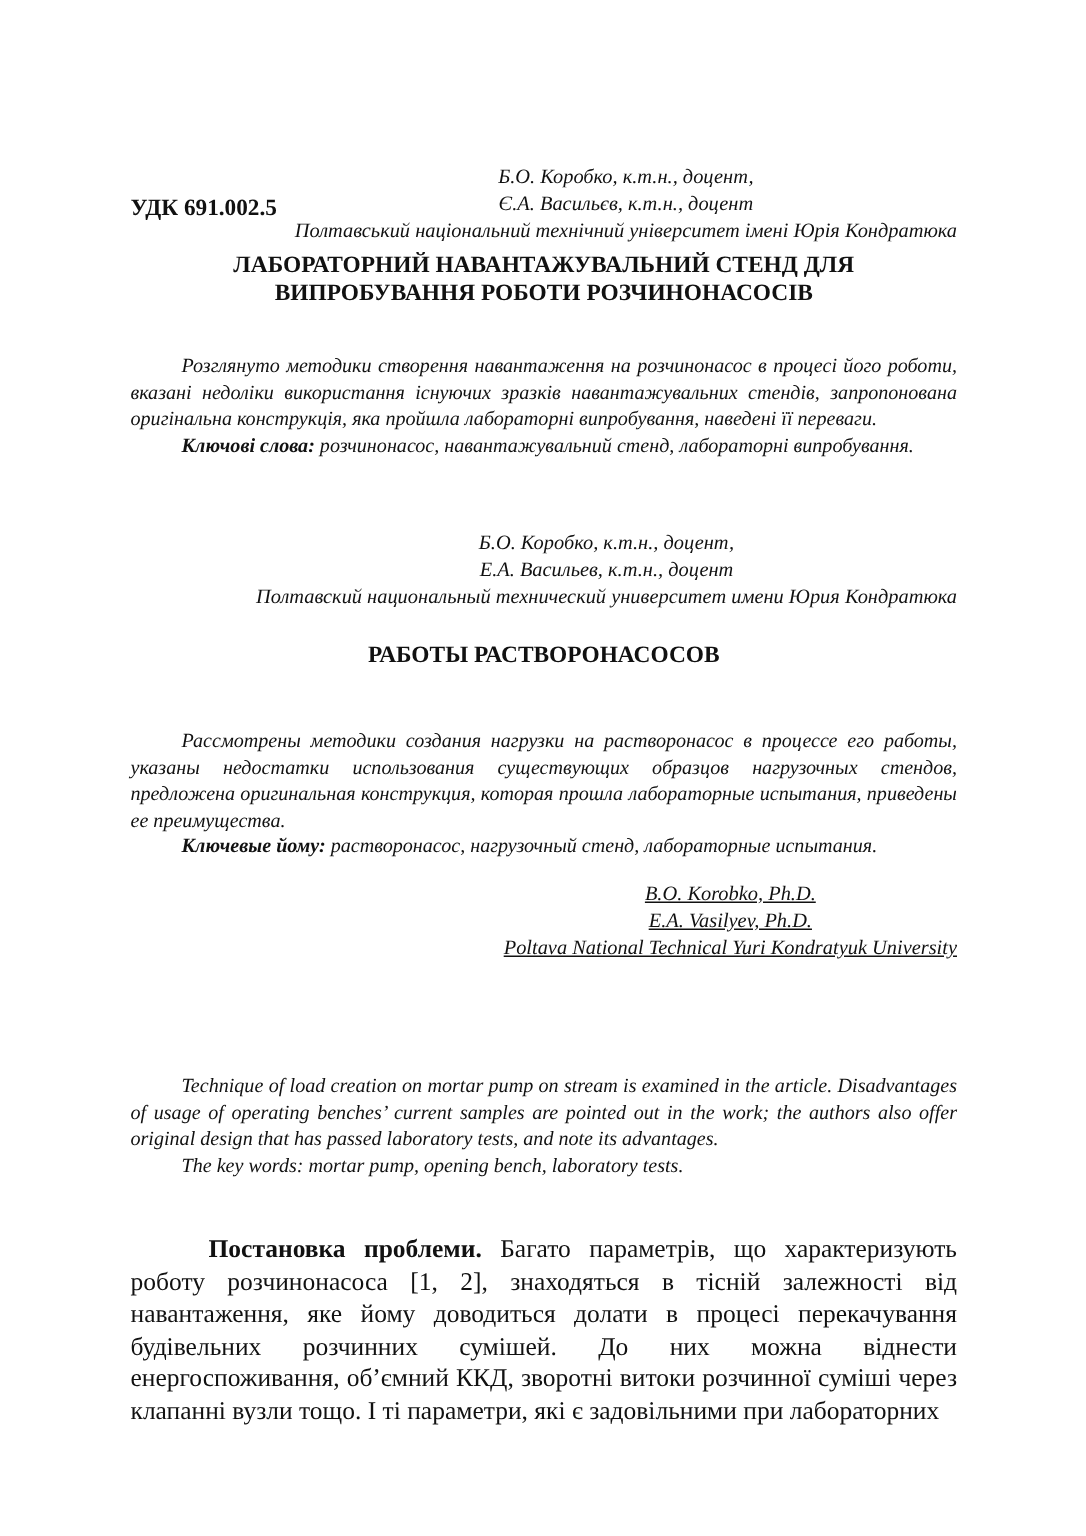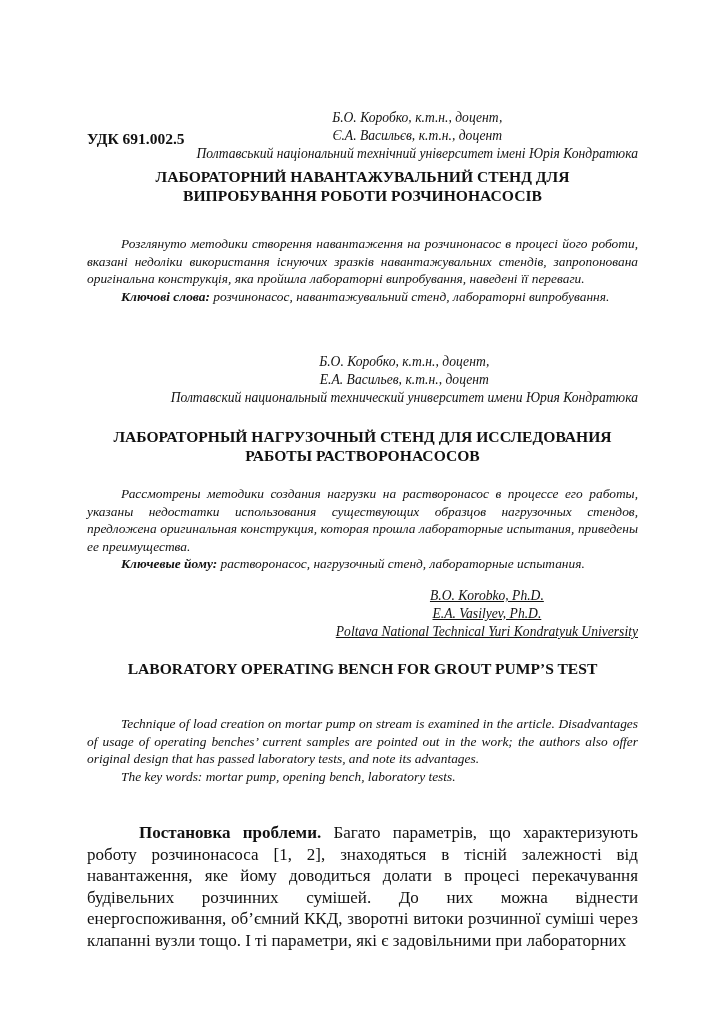--- a/index.html
+++ b/index.html
@@ -36,35 +36,33 @@
     <p>Розглянуто методики створення навантаження на розчинонасос в процесі його роботи, вказані недоліки використання існуючих зразків навантажувальних стендів, запропонована оригінальна конструкція, яка пройшла лабораторні випробування, наведені її переваги.</p>
     <p class="kw"><b>Ключові слова:</b><span> розчинонасос, навантажувальний стенд, лабораторні випробування.</span></p>
   </div>
 
   <div class="authors" style="top:353px;">
     <div>Б.О. Коробко, к.т.н., доцент,</div>
     <div>Е.А. Васильев, к.т.н., доцент</div>
     <div>Полтавский национальный технический университет имени Юрия Кондратюка</div>
   </div>
   <div class="title" style="top:427px;">
-    <div>ЛАБОРАТОРНЫЙ НАГРУЗОЧНЫЙ СТЕНД ДЛЯ ИССЛЕДОВАНИЯ</div>
     <div>РАБОТЫ РАСТВОРОНАСОСОВ</div>
   </div>
   <div class="abstract" style="top:485px;">
     <p>Рассмотрены методики создания нагрузки на растворонасос в процессе его работы, указаны недостатки использования существующих образцов нагрузочных стендов, предложена оригинальная конструкция, которая прошла лабораторные испытания, приведены ее преимущества.</p>
     <p class="kw"><b>Ключевые йому:</b><span> растворонасос, нагрузочный стенд, лабораторные испытания.</span></p>
   </div>
 
   <div class="authors" style="top:587px;text-decoration:underline;">
     <div>B.O. Korobko, Ph.D.</div>
     <div>E.A. Vasilyev, Ph.D.</div>
     <div>Poltava National Technical Yuri Kondratyuk University</div>
   </div>
   <div class="title" style="top:659px;">
-    <div>LABORATORY OPERATING BENCH FOR GROUT PUMP’S TEST</div>
   </div>
   <div class="abstract" style="top:715px;">
     <p>Technique of load creation on mortar pump on stream is examined in the article. Disadvantages of usage of operating benches’ current samples are pointed out in the work; the authors also offer original design that has passed laboratory tests, and note its advantages.</p>
     <p class="kw"><b></b><span>The key words: mortar pump, opening bench, laboratory tests.</span></p>
   </div>
 
   <div class="body-text">
     <p><b>Постановка проблеми.</b><span> Багато параметрів, що характеризують роботу розчинонасоса [1, 2], знаходяться в тісній залежності від навантаження, яке йому доводиться долати в процесі перекачування будівельних розчинних сумішей. До них можна віднести енергоспоживання, об’ємний ККД, зворотні витоки розчинної суміші через клапанні вузли тощо. І ті параметри, які є задовільними при лабораторних</span></p>
   </div>
 

